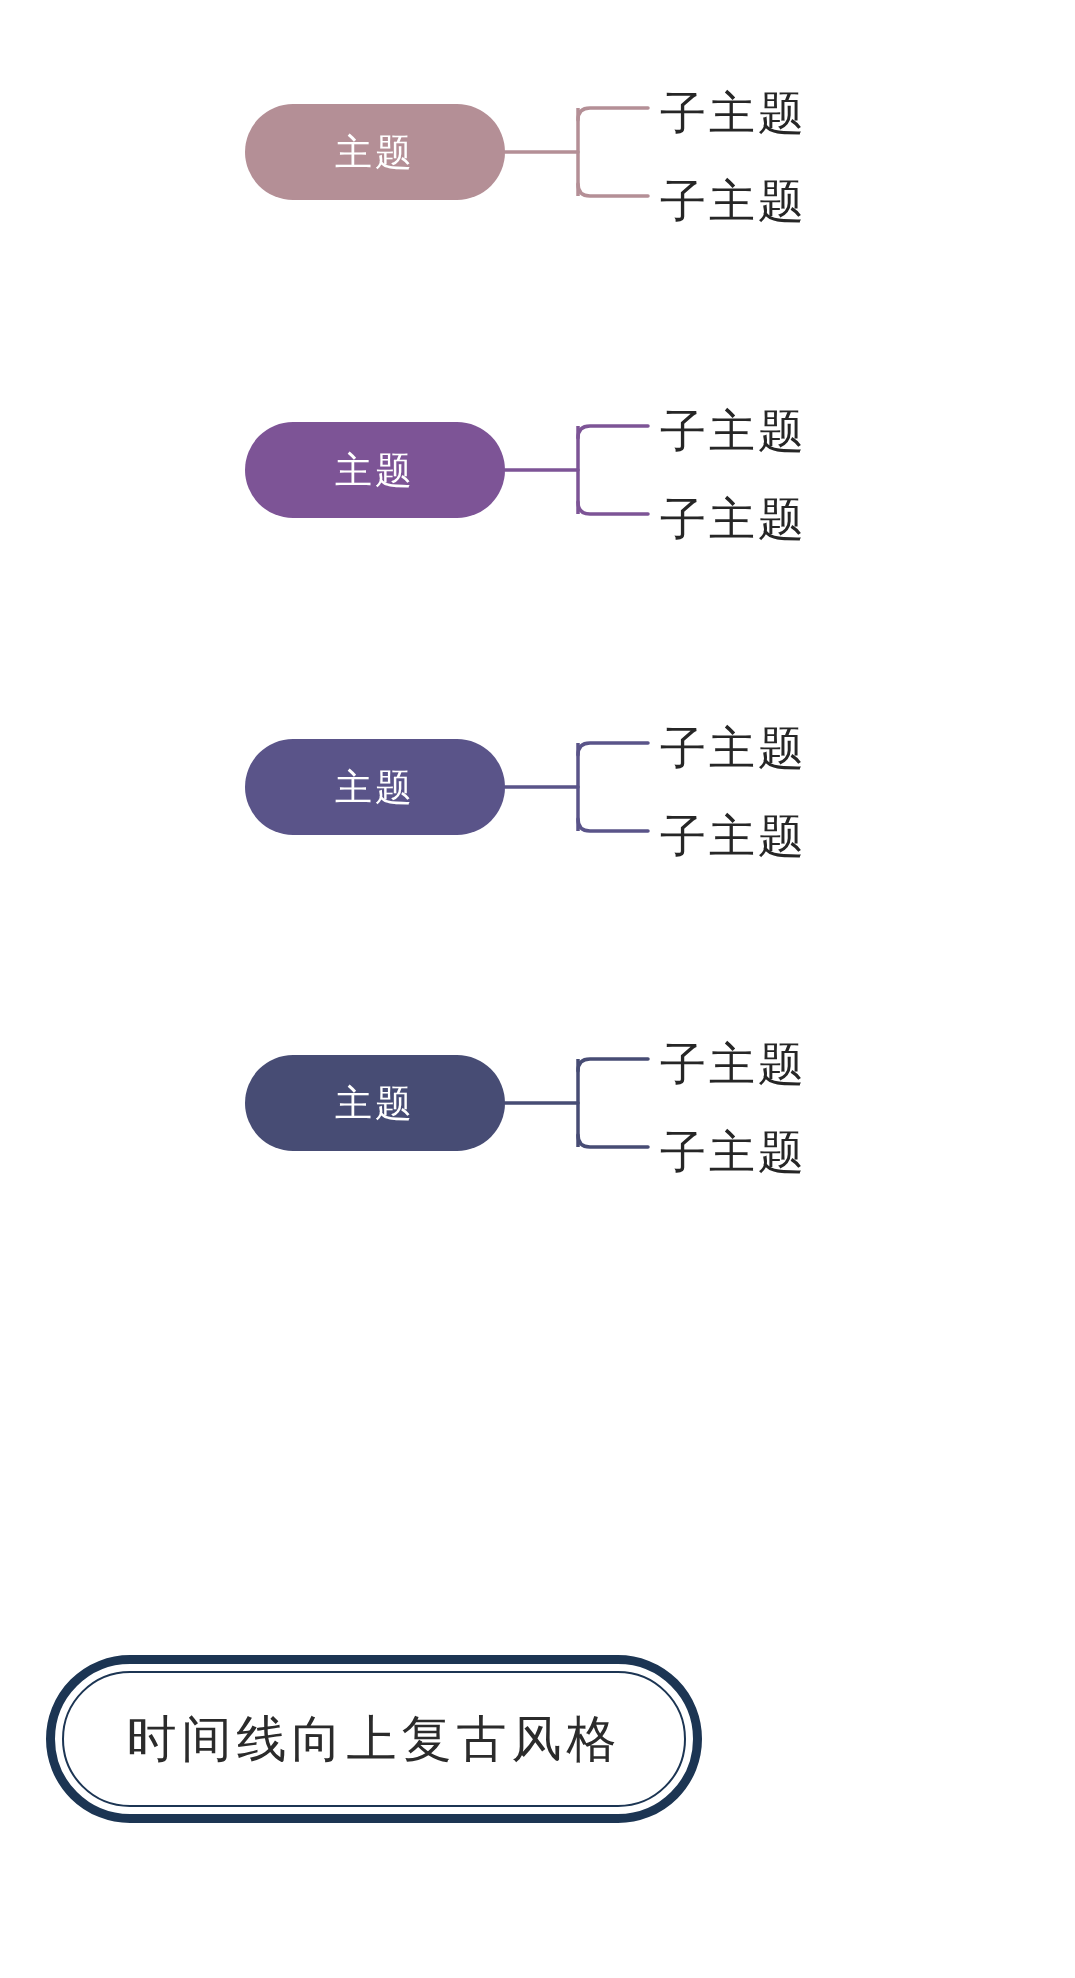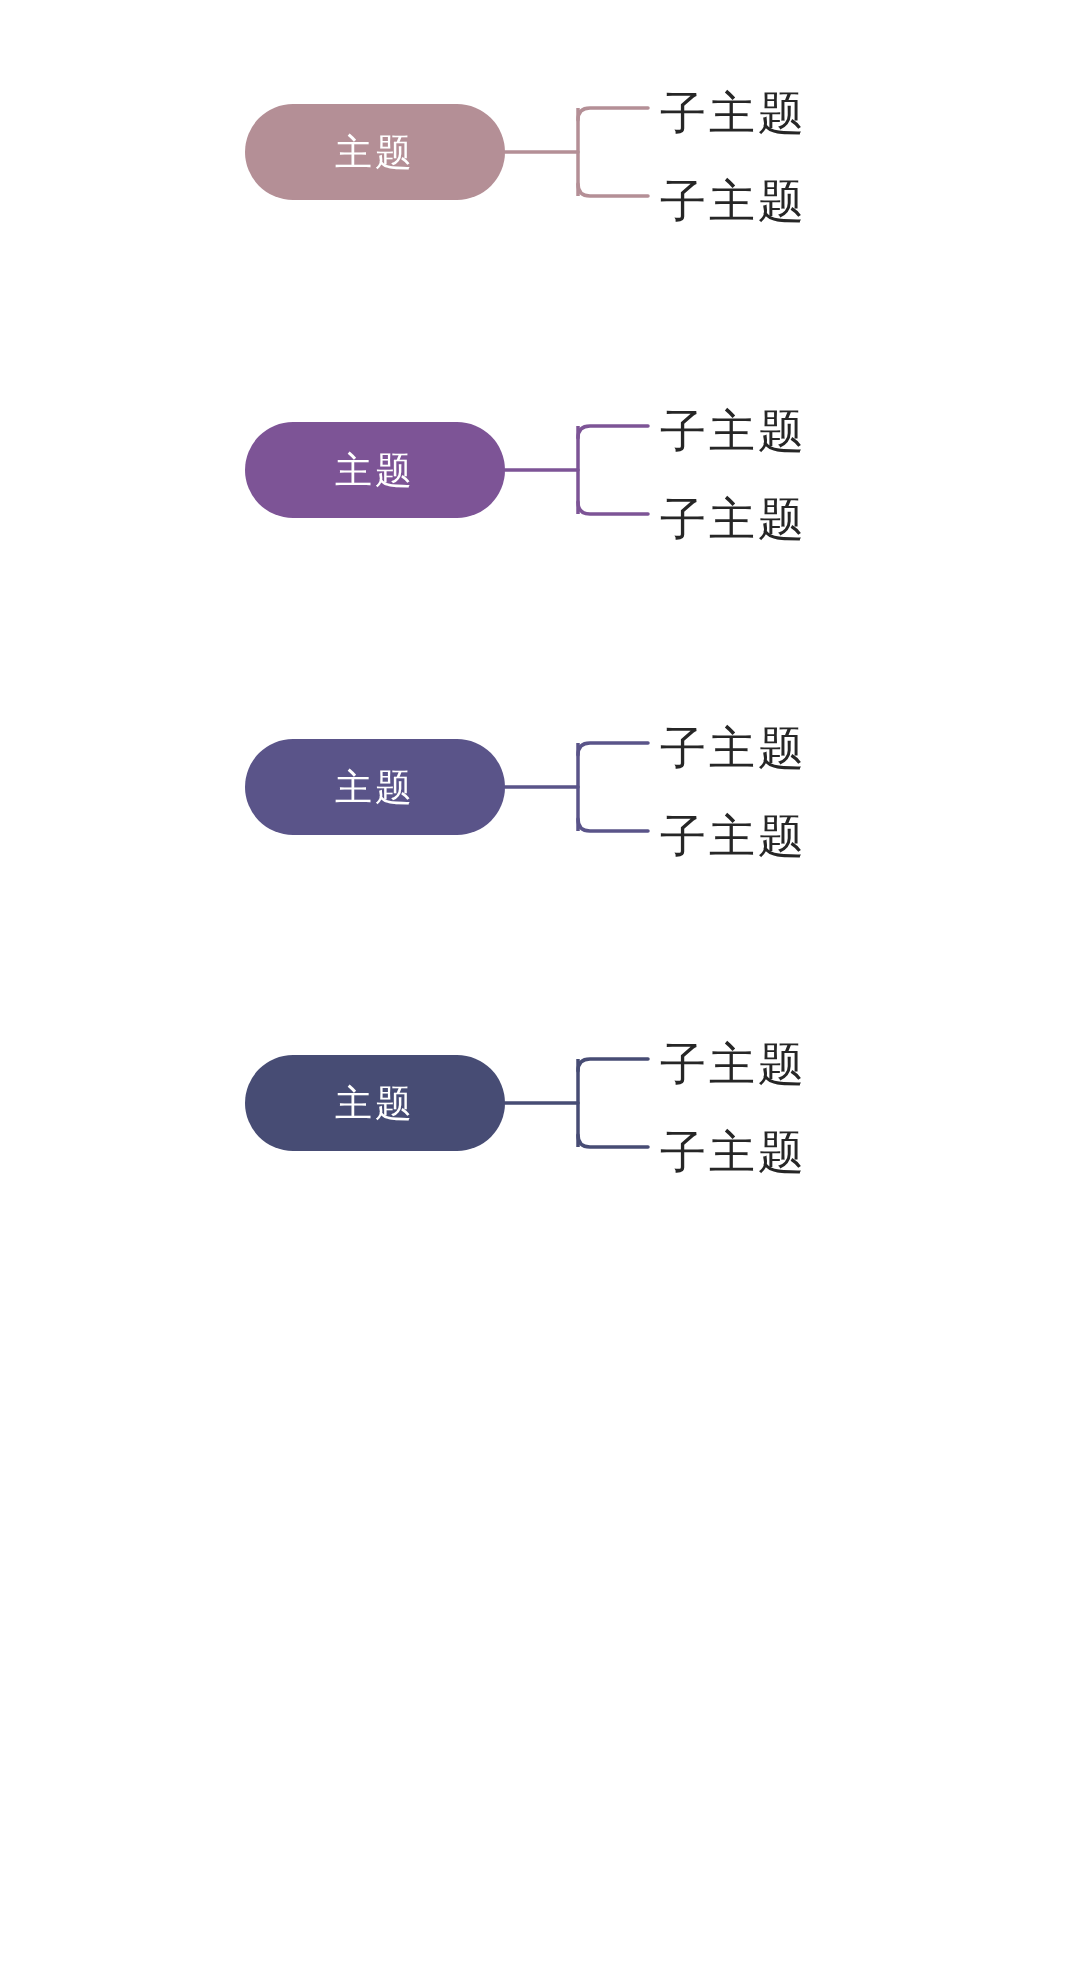--- a/index.html
+++ b/index.html
@@ -133,14 +133,19 @@
 
   <div class="sub-label" style="left:660px;top:409px;">子主题</div>
   <div class="sub-label" style="left:660px;top:497px;">子主题</div>
 
   <div class="sub-label" style="left:660px;top:726px;">子主题</div>
   <div class="sub-label" style="left:660px;top:814px;">子主题</div>
 
   <div class="sub-label" style="left:660px;top:1042px;">子主题</div>
   <div class="sub-label" style="left:660px;top:1130px;">子主题</div>
 
+  <div class="root-box">
+    <div class="root-inner">
+      <span class="root-title">时间线向上复古风格</span>
+    </div>
+  </div>
 
 </div>
 
 </body></html>

